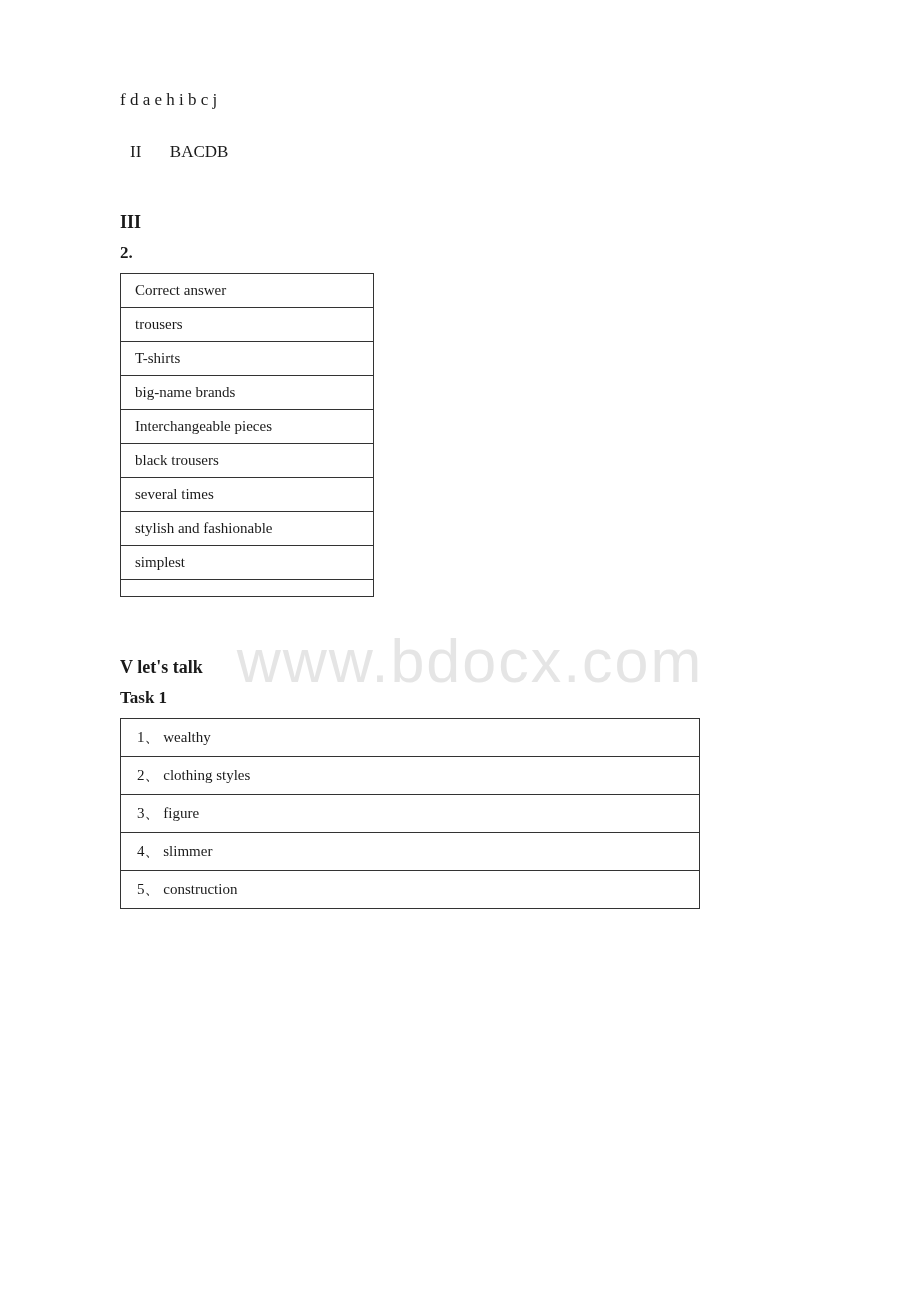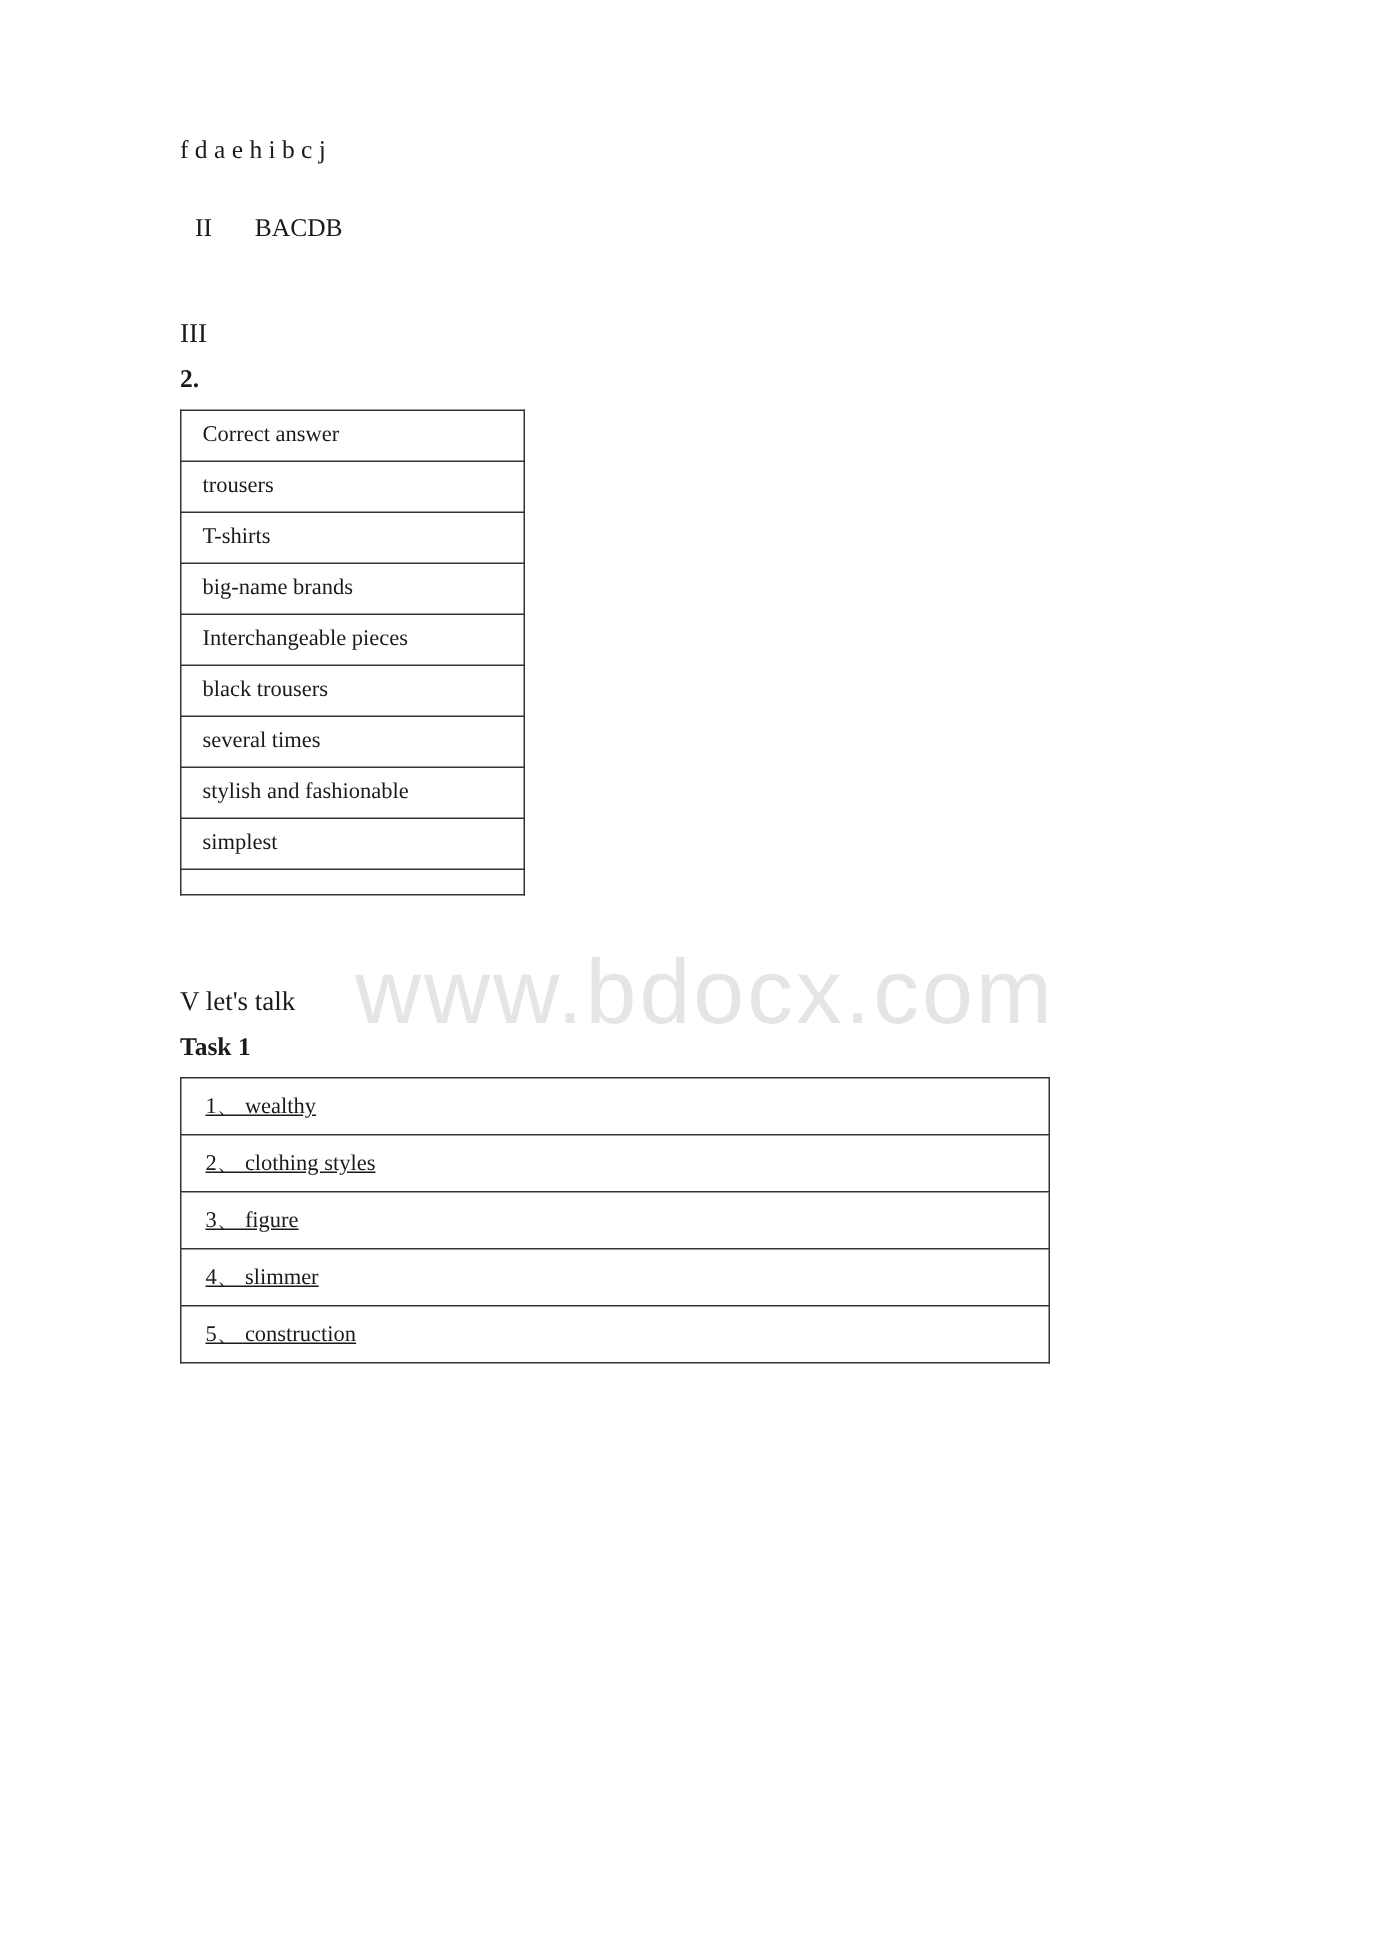--- a/index.html
+++ b/index.html
@@ -32,57 +32,56 @@
       z-index: 999;
       letter-spacing: 2px;
     }
 
     .section {
       margin-bottom: 32px;
     }
 
     .section-title {
       font-size: 18px;
-      font-weight: normal;
+      font-weight: bold;
       margin-bottom: 8px;
       color: #1a1a1a;
     }
 
     .answer-line {
       font-size: 17px;
       margin-bottom: 6px;
       color: #1a1a1a;
     }
 
     .subsection-title {
       font-size: 17px;
       font-weight: bold;
       margin-bottom: 6px;
       color: #1a1a1a;
     }
 
     table.answer-table {
       border-collapse: collapse;
-      width: 230px;
+      width: 254px;
       margin-bottom: 12px;
     }
 
     table.answer-table td {
       border: 1px solid #333;
       padding: 8px 14px;
       font-size: 15px;
       color: #1a1a1a;
       background: #fff;
     }
 
     table.task-table {
       border-collapse: collapse;
       width: 580px;
       margin-bottom: 12px;
-      text-decoration: underline;
     }
 
     table.task-table td {
       border: 1px solid #333;
       padding: 9px 16px;
       font-size: 15px;
       color: #1a1a1a;
       background: #fff;
     }
 

